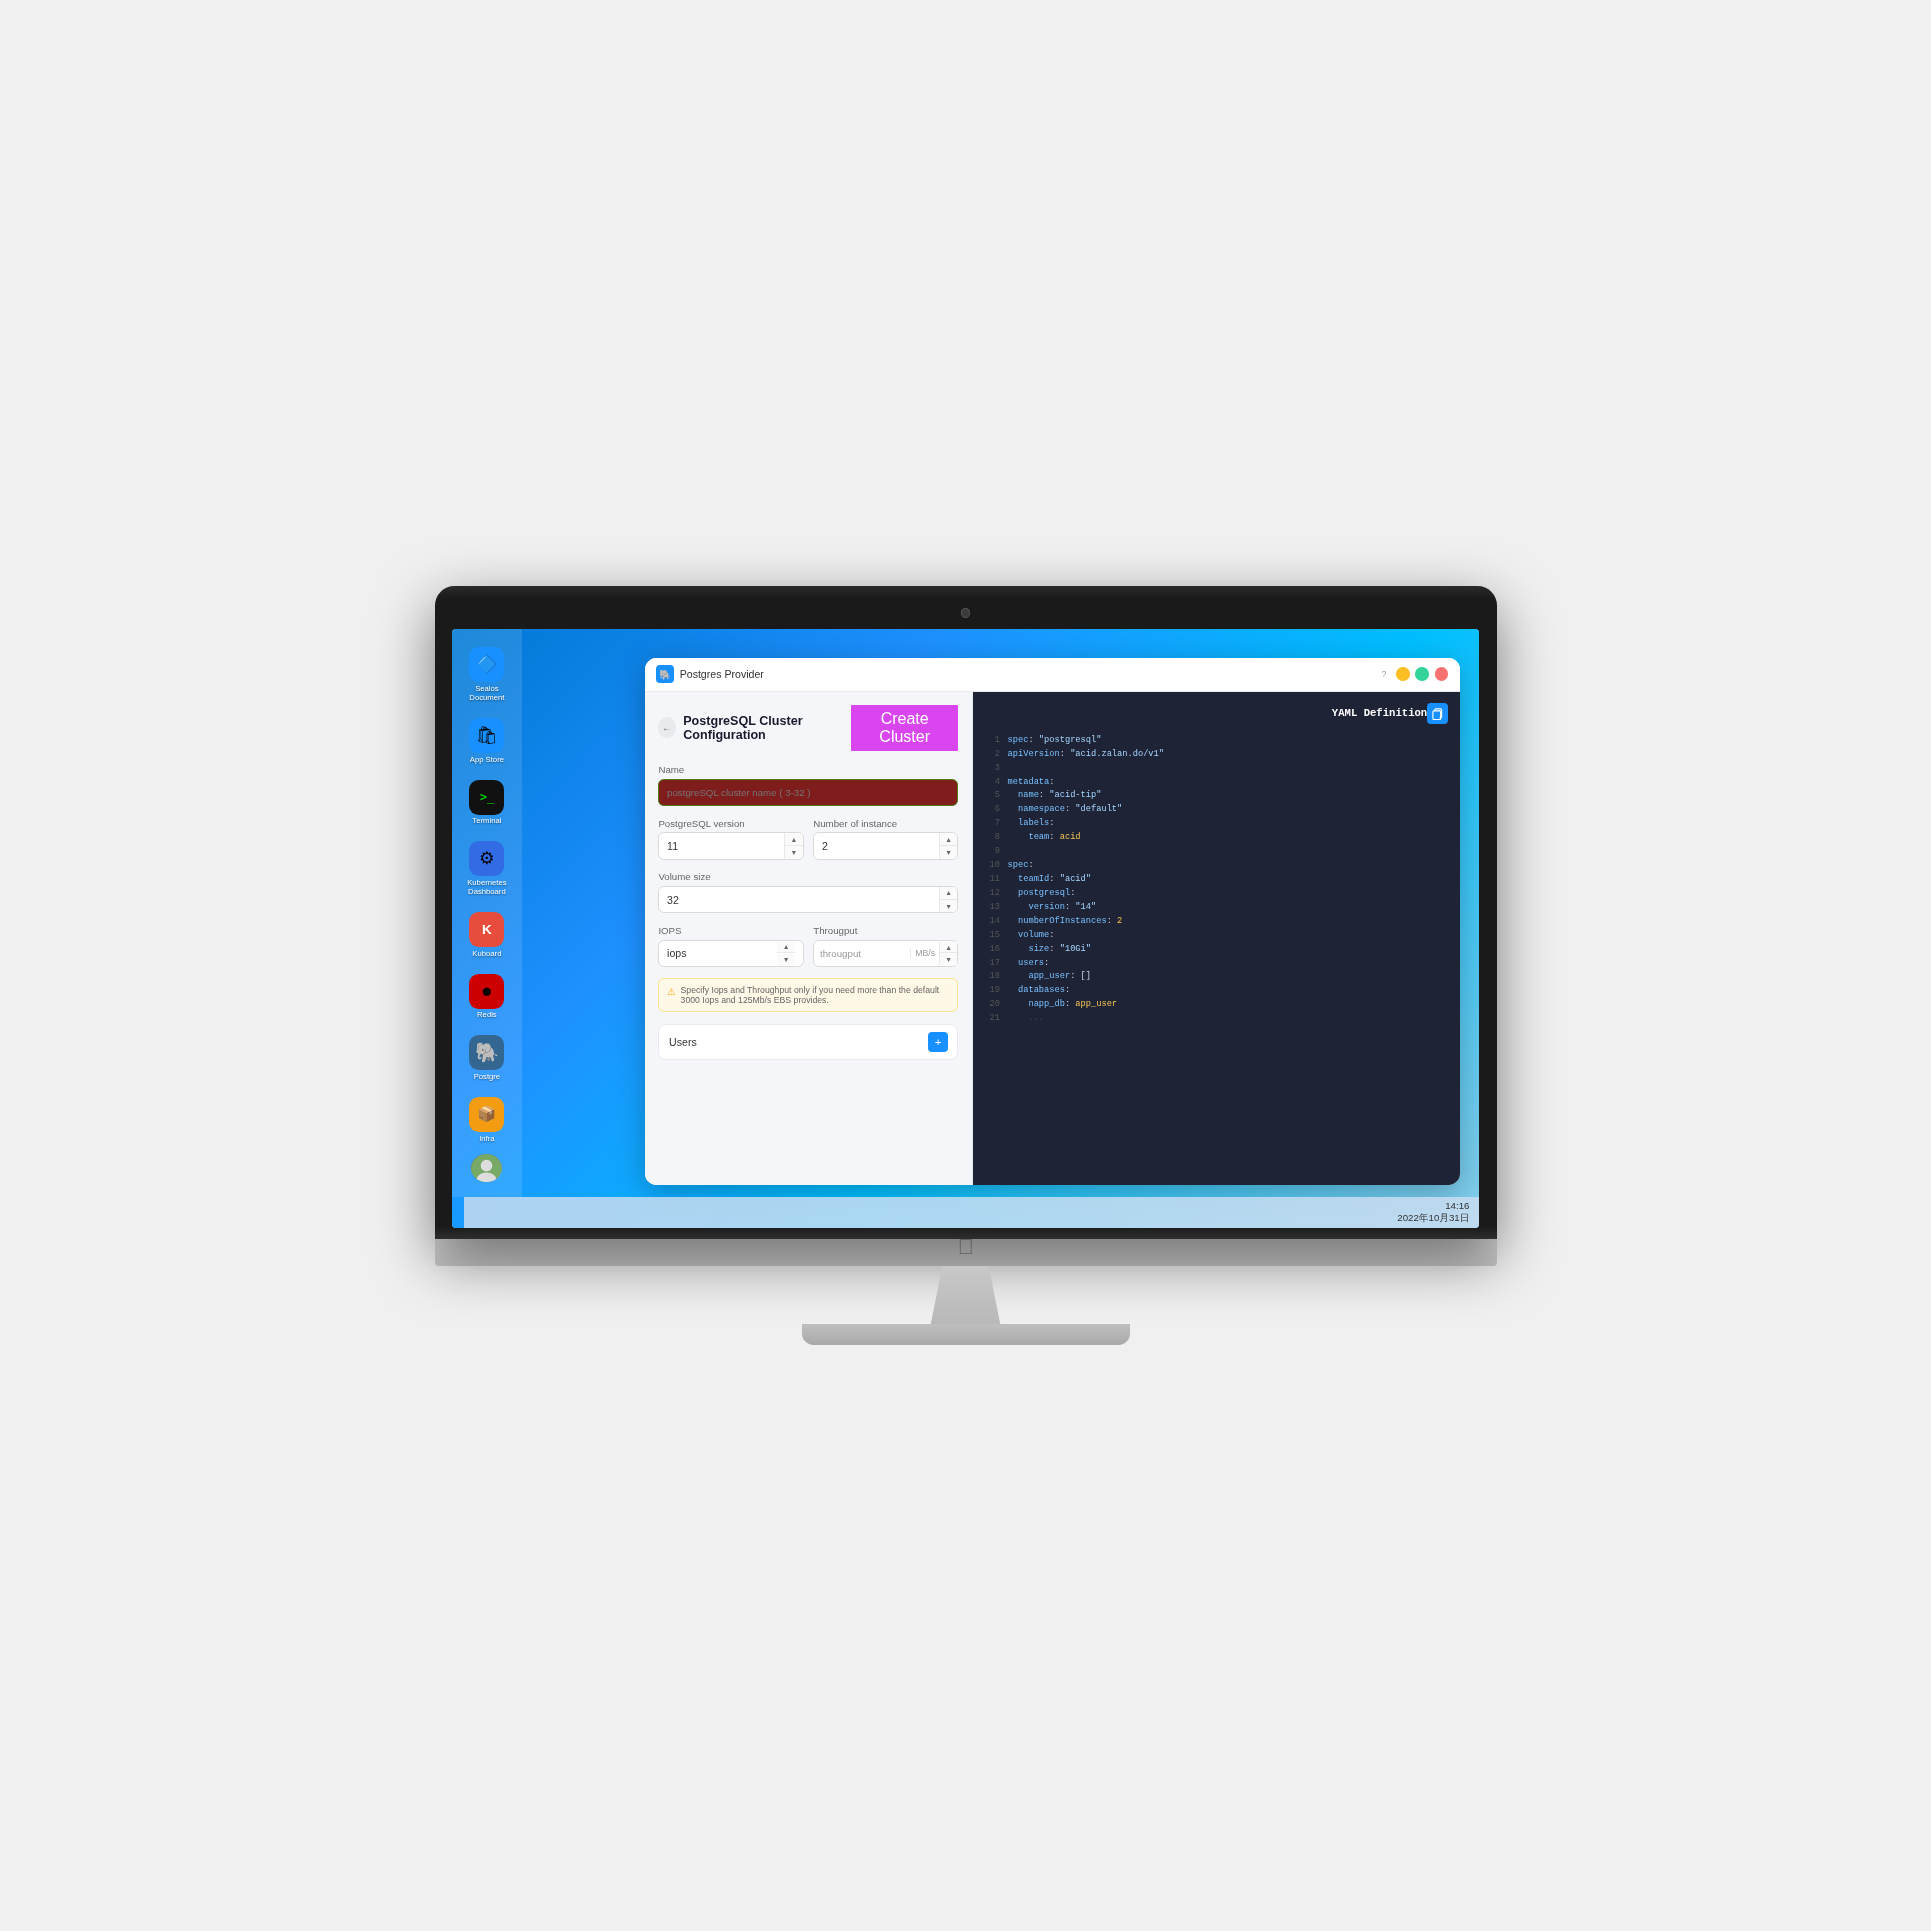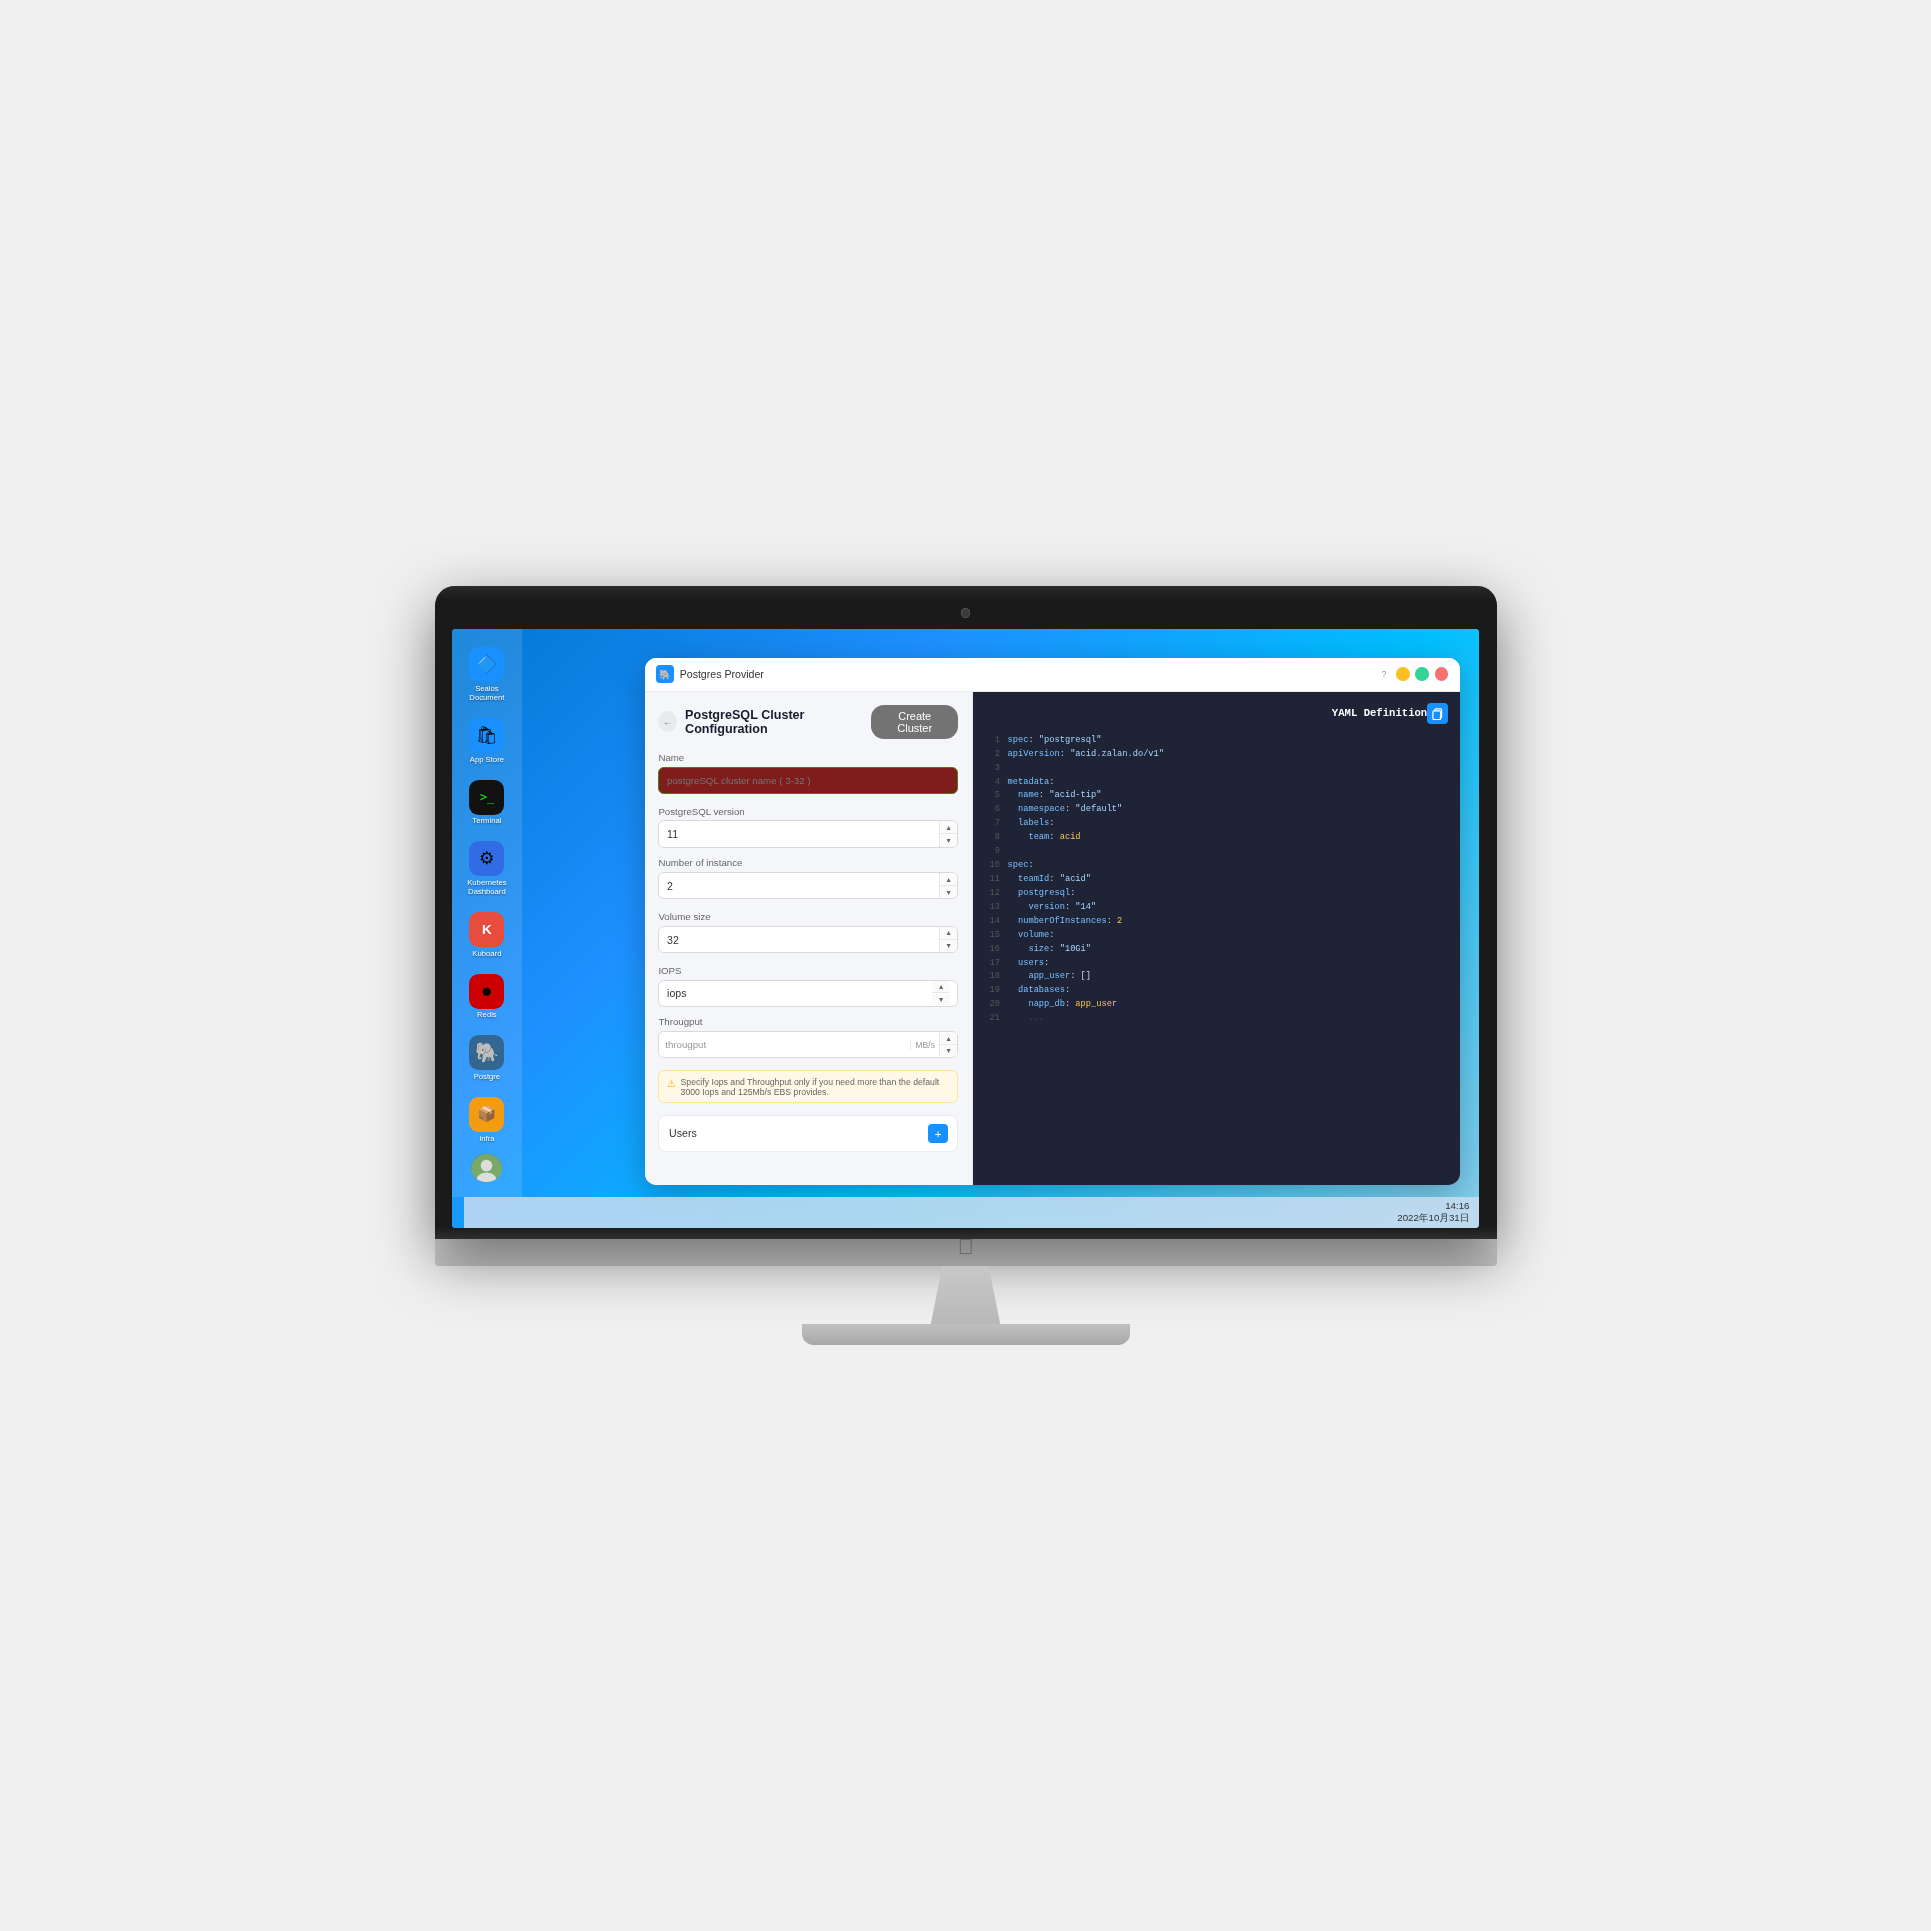--- a/index.html
+++ b/index.html
@@ -241,26 +241,26 @@
     }
 
     .config-title {
       font-size: 12.6px;
       font-weight: 600;
       color: #1a1a2e;
     }
 
     .create-btn {
       margin-left: auto;
-      background: #737373;
+      background: #d946ef;
       color: white;
       border: none;
-      border-radius: 13px;
+      border-radius: 1px;
       padding: 4.8px 11.6px;
-      font-size: 11px;
+      font-size: 16px;
       cursor: pointer;
       font-weight: 500;
     }
 
     .form-group {
       margin-bottom: 11.6px;
     }
 
     .form-label {
       font-size: 9.7px;
@@ -278,21 +278,20 @@
       font-size: 9.7px;
       color: #999;
       background: #7f1d1d;
       outline: none;
     }
 
     .form-row {
       display: flex;
       gap: 9.7px;
       margin-bottom: 11.6px;
-      flex-direction: column;
     }
 
     .form-col {
       flex: 1;
     }
 
     .spinner-input {
       display: flex;
       align-items: center;
       border: 1px solid #d9d9d9;

